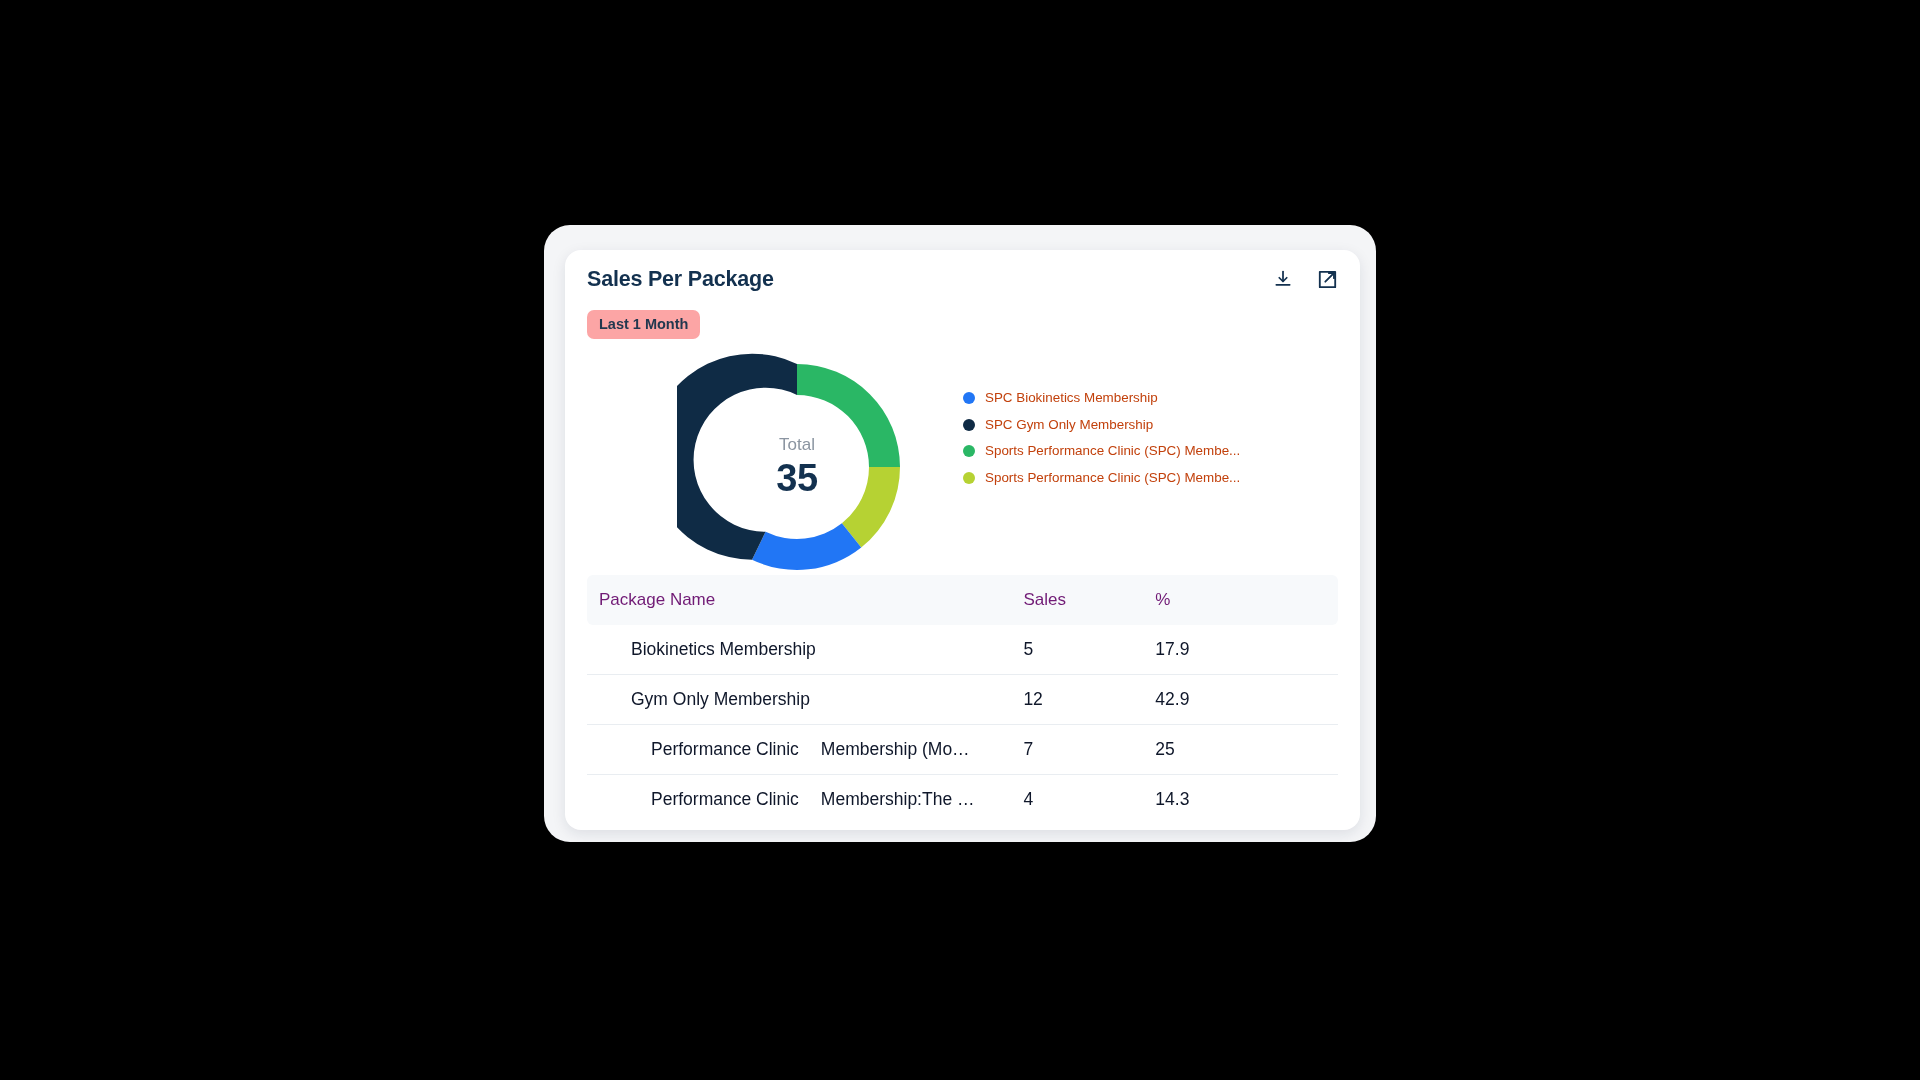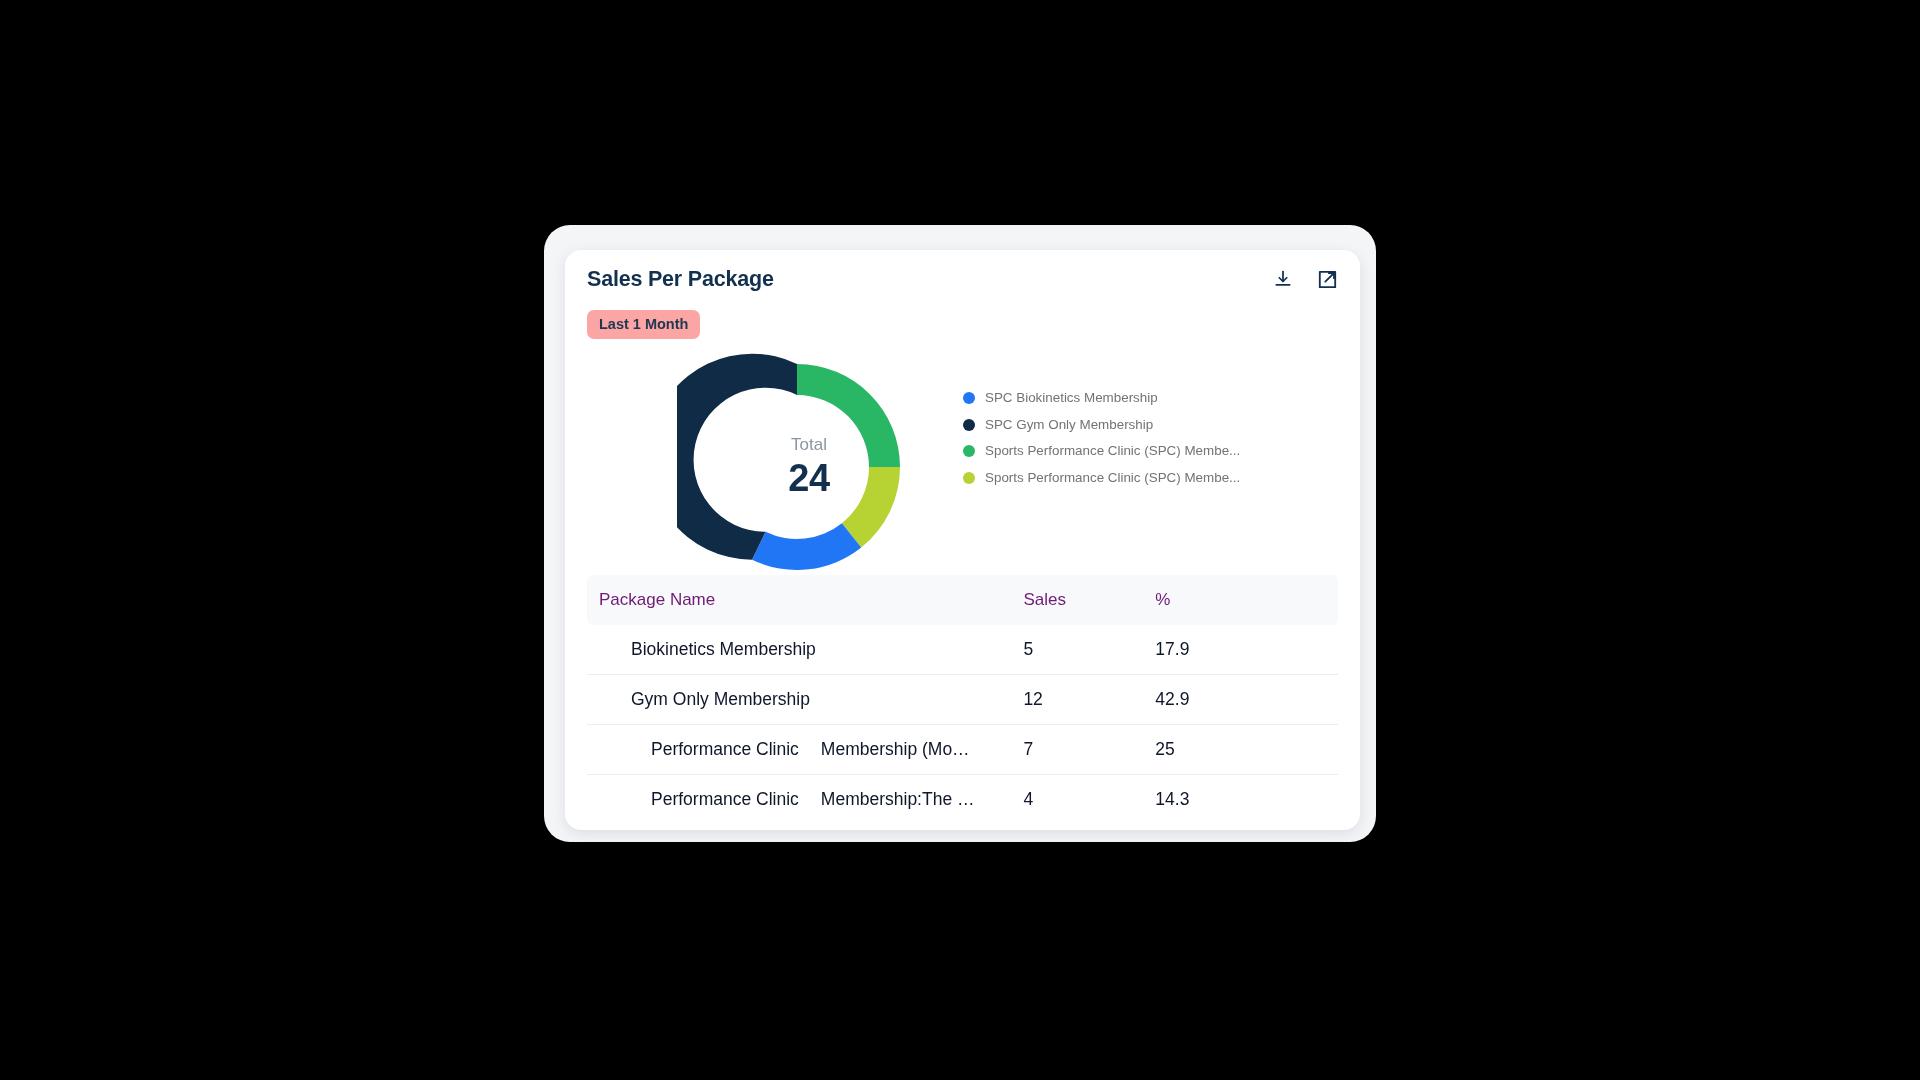--- a/index.html
+++ b/index.html
@@ -101,21 +101,21 @@
   .donut-wrap {
     position: absolute;
     left: 112px;
     top: 2px;
     width: 240px;
     height: 240px;
   }
   .donut-wrap svg { display: block; }
   .donut-center {
     position: absolute;
-    left: 12px;
+    left: 0;
     top: 0;
     width: 240px;
     height: 240px;
     display: flex;
     flex-direction: column;
     align-items: center;
     justify-content: center;
     pointer-events: none;
   }
   .donut-total-label {
@@ -147,21 +147,21 @@
     cursor: pointer;
   }
   .legend-dot {
     width: 12px;
     height: 12px;
     border-radius: 50%;
     flex: 0 0 12px;
   }
   .legend-label {
     font-size: 13.4px;
-    color: #737373;
+    color: #c2410c;
     line-height: 16px;
     white-space: nowrap;
   }
 
   
   .table-wrap {
     margin: 0 22px;
   }
   .tbl {
     width: 100%;
@@ -252,21 +252,21 @@
 
             <path d="M 103 0 A 103 103 0 0 1 64.22 80.51 L 44.89 56.28 A 72 72 0 0 0 72 0 Z" fill="#b6d233"></path>
 
             <path d="M 64.22 80.51 A 103 103 0 0 1 -44.98 92.67 L -31.44 64.77 A 72 72 0 0 0 44.89 56.28 Z" fill="#2176f5"></path>
 
             <path d="M -44.98 92.67 A 103 103 0 1 1 0 -103 L 0 -72 A 72 72 0 1 0 -31.44 64.77 Z" fill="#0f2b45"></path>
           </g>
         </svg>
         <div class="donut-center">
           <div class="donut-total-label">Total</div>
-          <div class="donut-total-value">24</div>
+          <div class="donut-total-value">35</div>
         </div>
       </div>
 
       <div class="legend">
         <div class="legend-item">
           <span class="legend-dot" style="background:#2176f5"></span>
           <span class="legend-label">SPC Biokinetics Membership</span>
         </div>
         <div class="legend-item">
           <span class="legend-dot" style="background:#0f2b45"></span>

